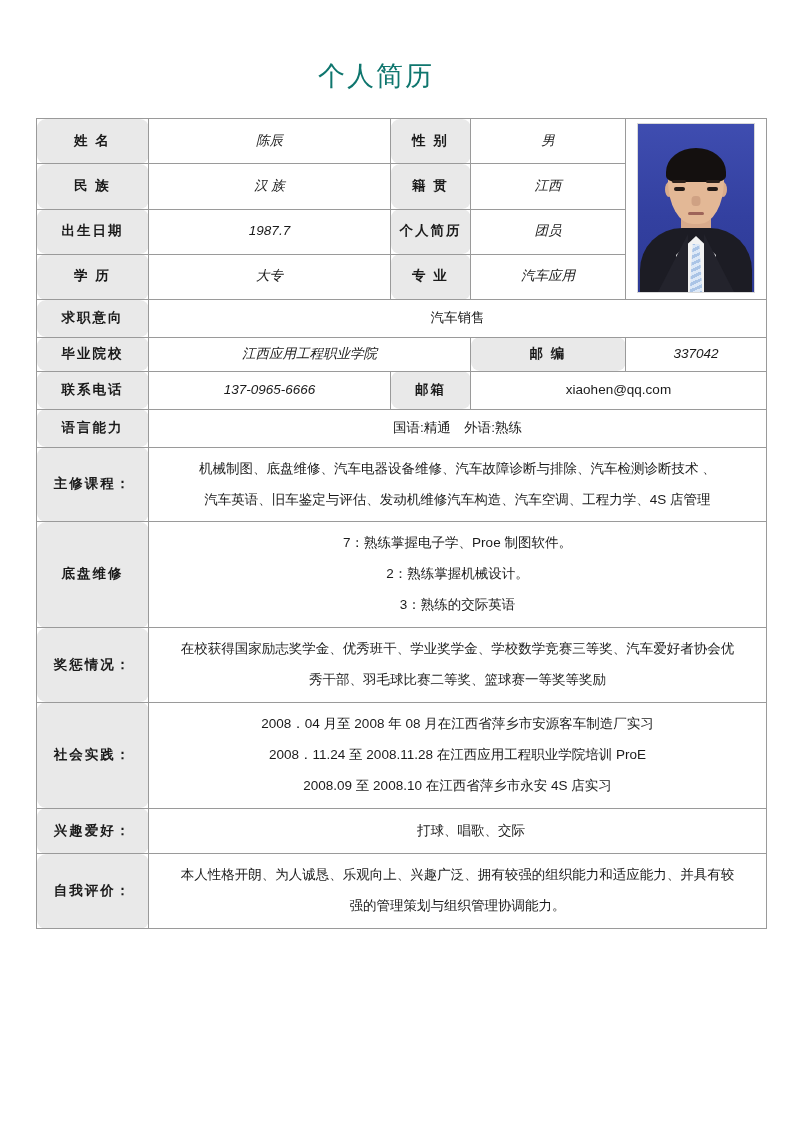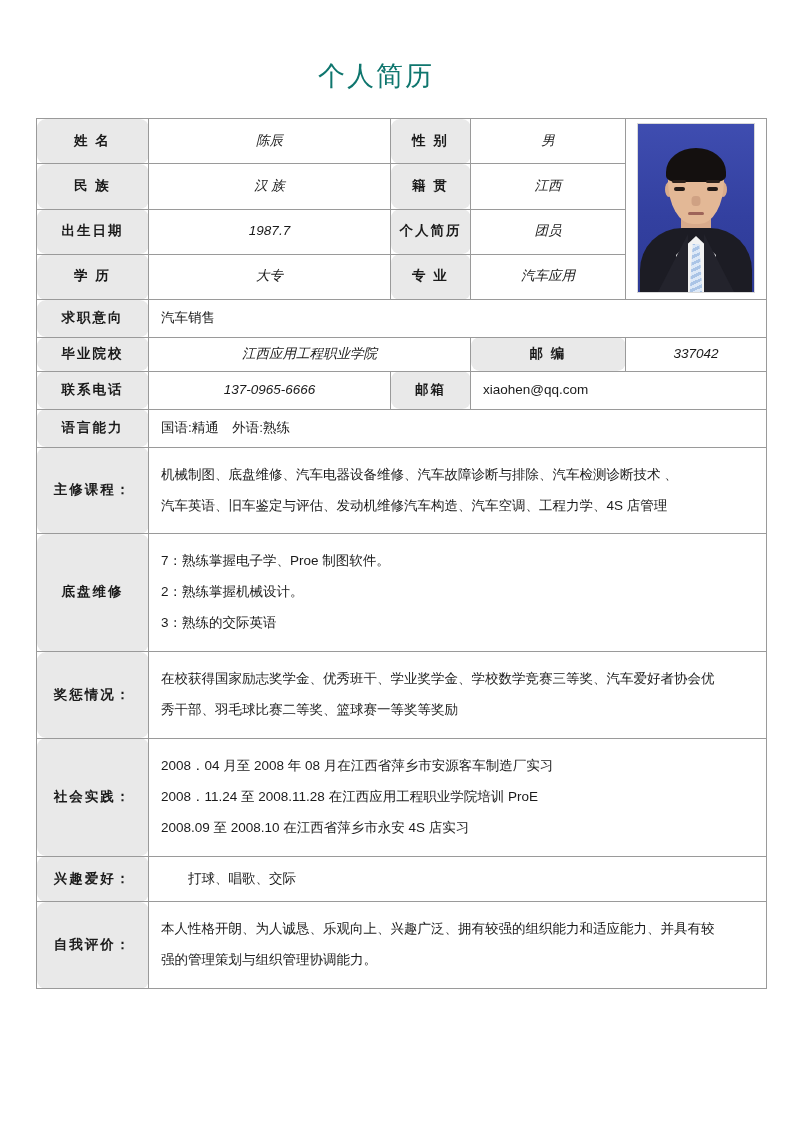--- a/index.html
+++ b/index.html
@@ -69,26 +69,26 @@
   td.val-c {
     background: #ffffff;
     text-align: center;
     padding: 6px 4px;
     font-style: italic;
   }
 
   
   td.val-l {
     background: #ffffff;
-    text-align: left;
+    text-align: center;
     padding: 8px 12px;
   }
 
   td.val-l.pad-more {
-    padding: 12px 12px;
+    padding: 6px 12px;
   }
 
   .blk-line {
     display: block;
     padding: 6px 0;
     font-size: 13.5px;
     line-height: 1.4;
   }
 
   .blk-line.tight {

